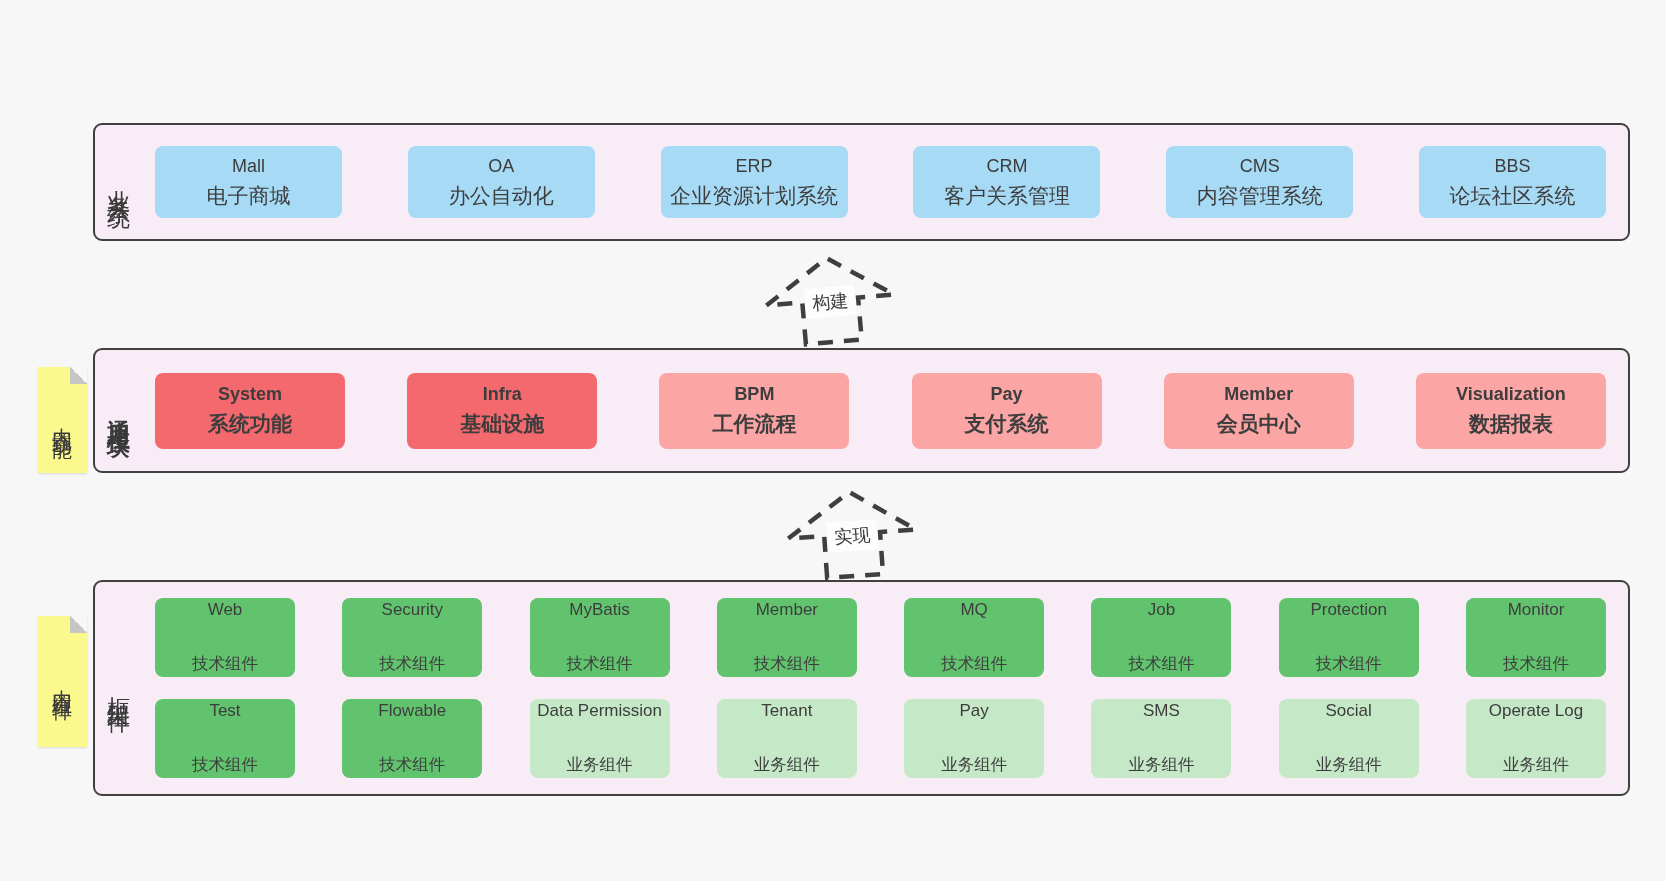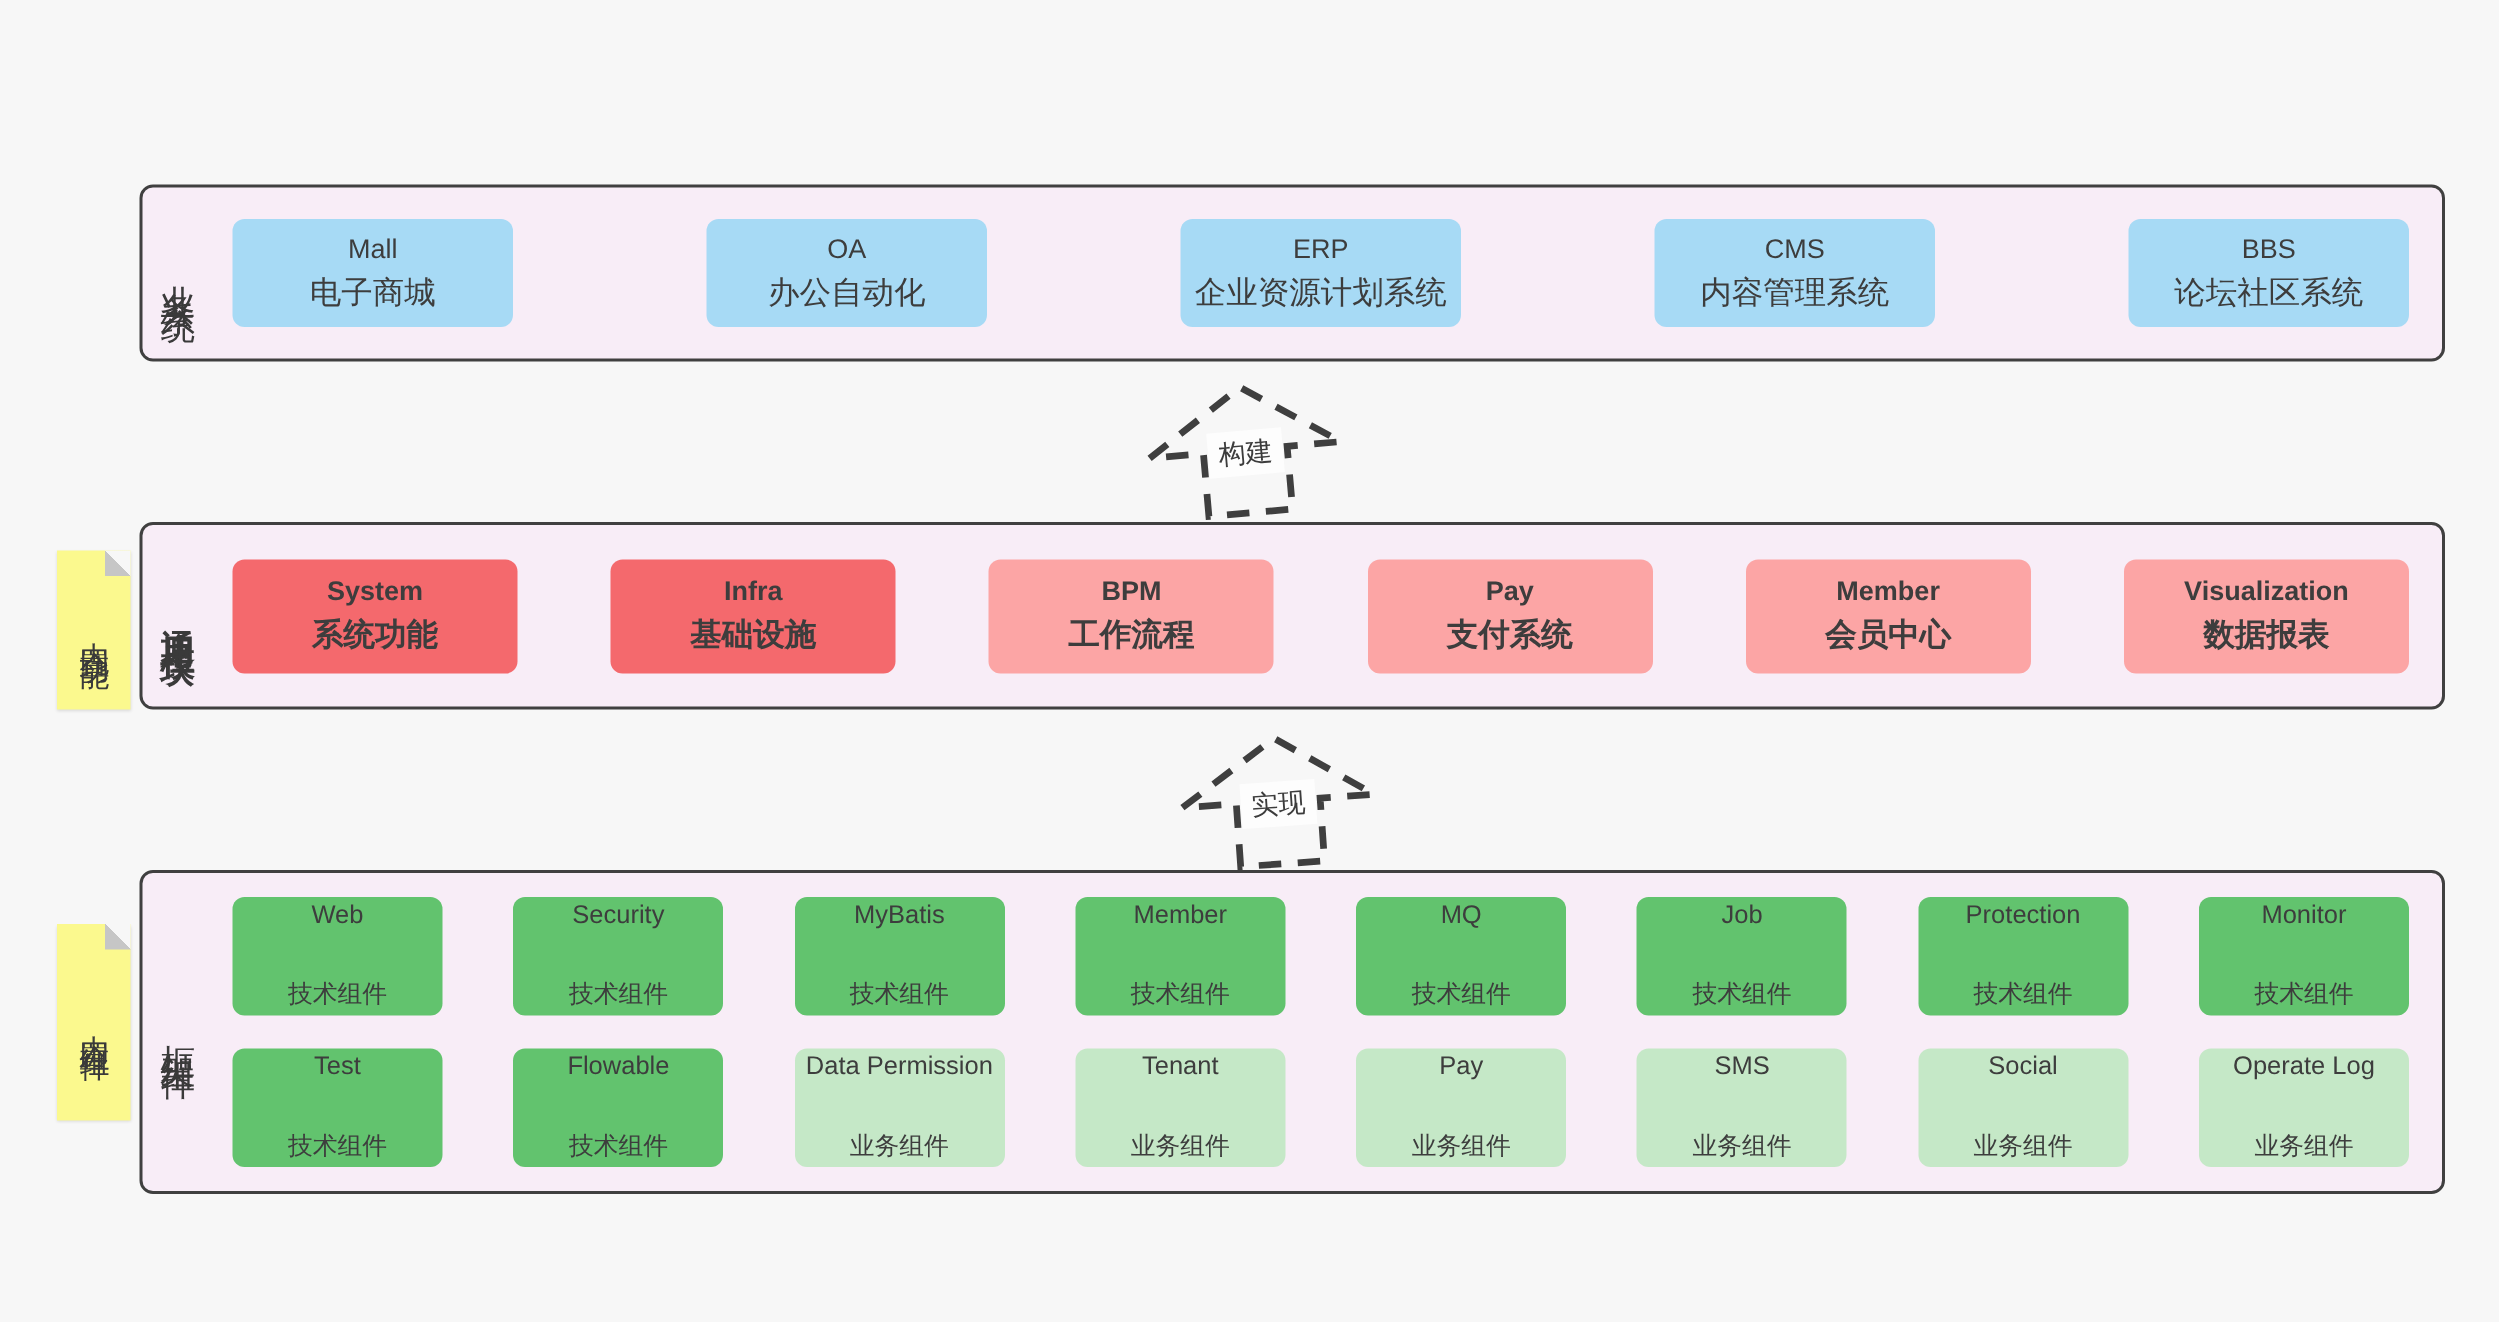--- a/index.html
+++ b/index.html
@@ -145,20 +145,24 @@
       </div>
       <div class="box blue big">
         <div class="box-name">OA</div>
         <div class="box-desc">办公自动化</div>
       </div>
       <div class="box blue big">
         <div class="box-name">ERP</div>
         <div class="box-desc">企业资源计划系统</div>
       </div>
       <div class="box blue big">
+        <div class="box-name">CRM</div>
+        <div class="box-desc">客户关系管理</div>
+      </div>
+      <div class="box blue big">
         <div class="box-name">CMS</div>
         <div class="box-desc">内容管理系统</div>
       </div>
       <div class="box blue big">
         <div class="box-name">BBS</div>
         <div class="box-desc">论坛社区系统</div>
       </div>
     </div>
   </div>
 

